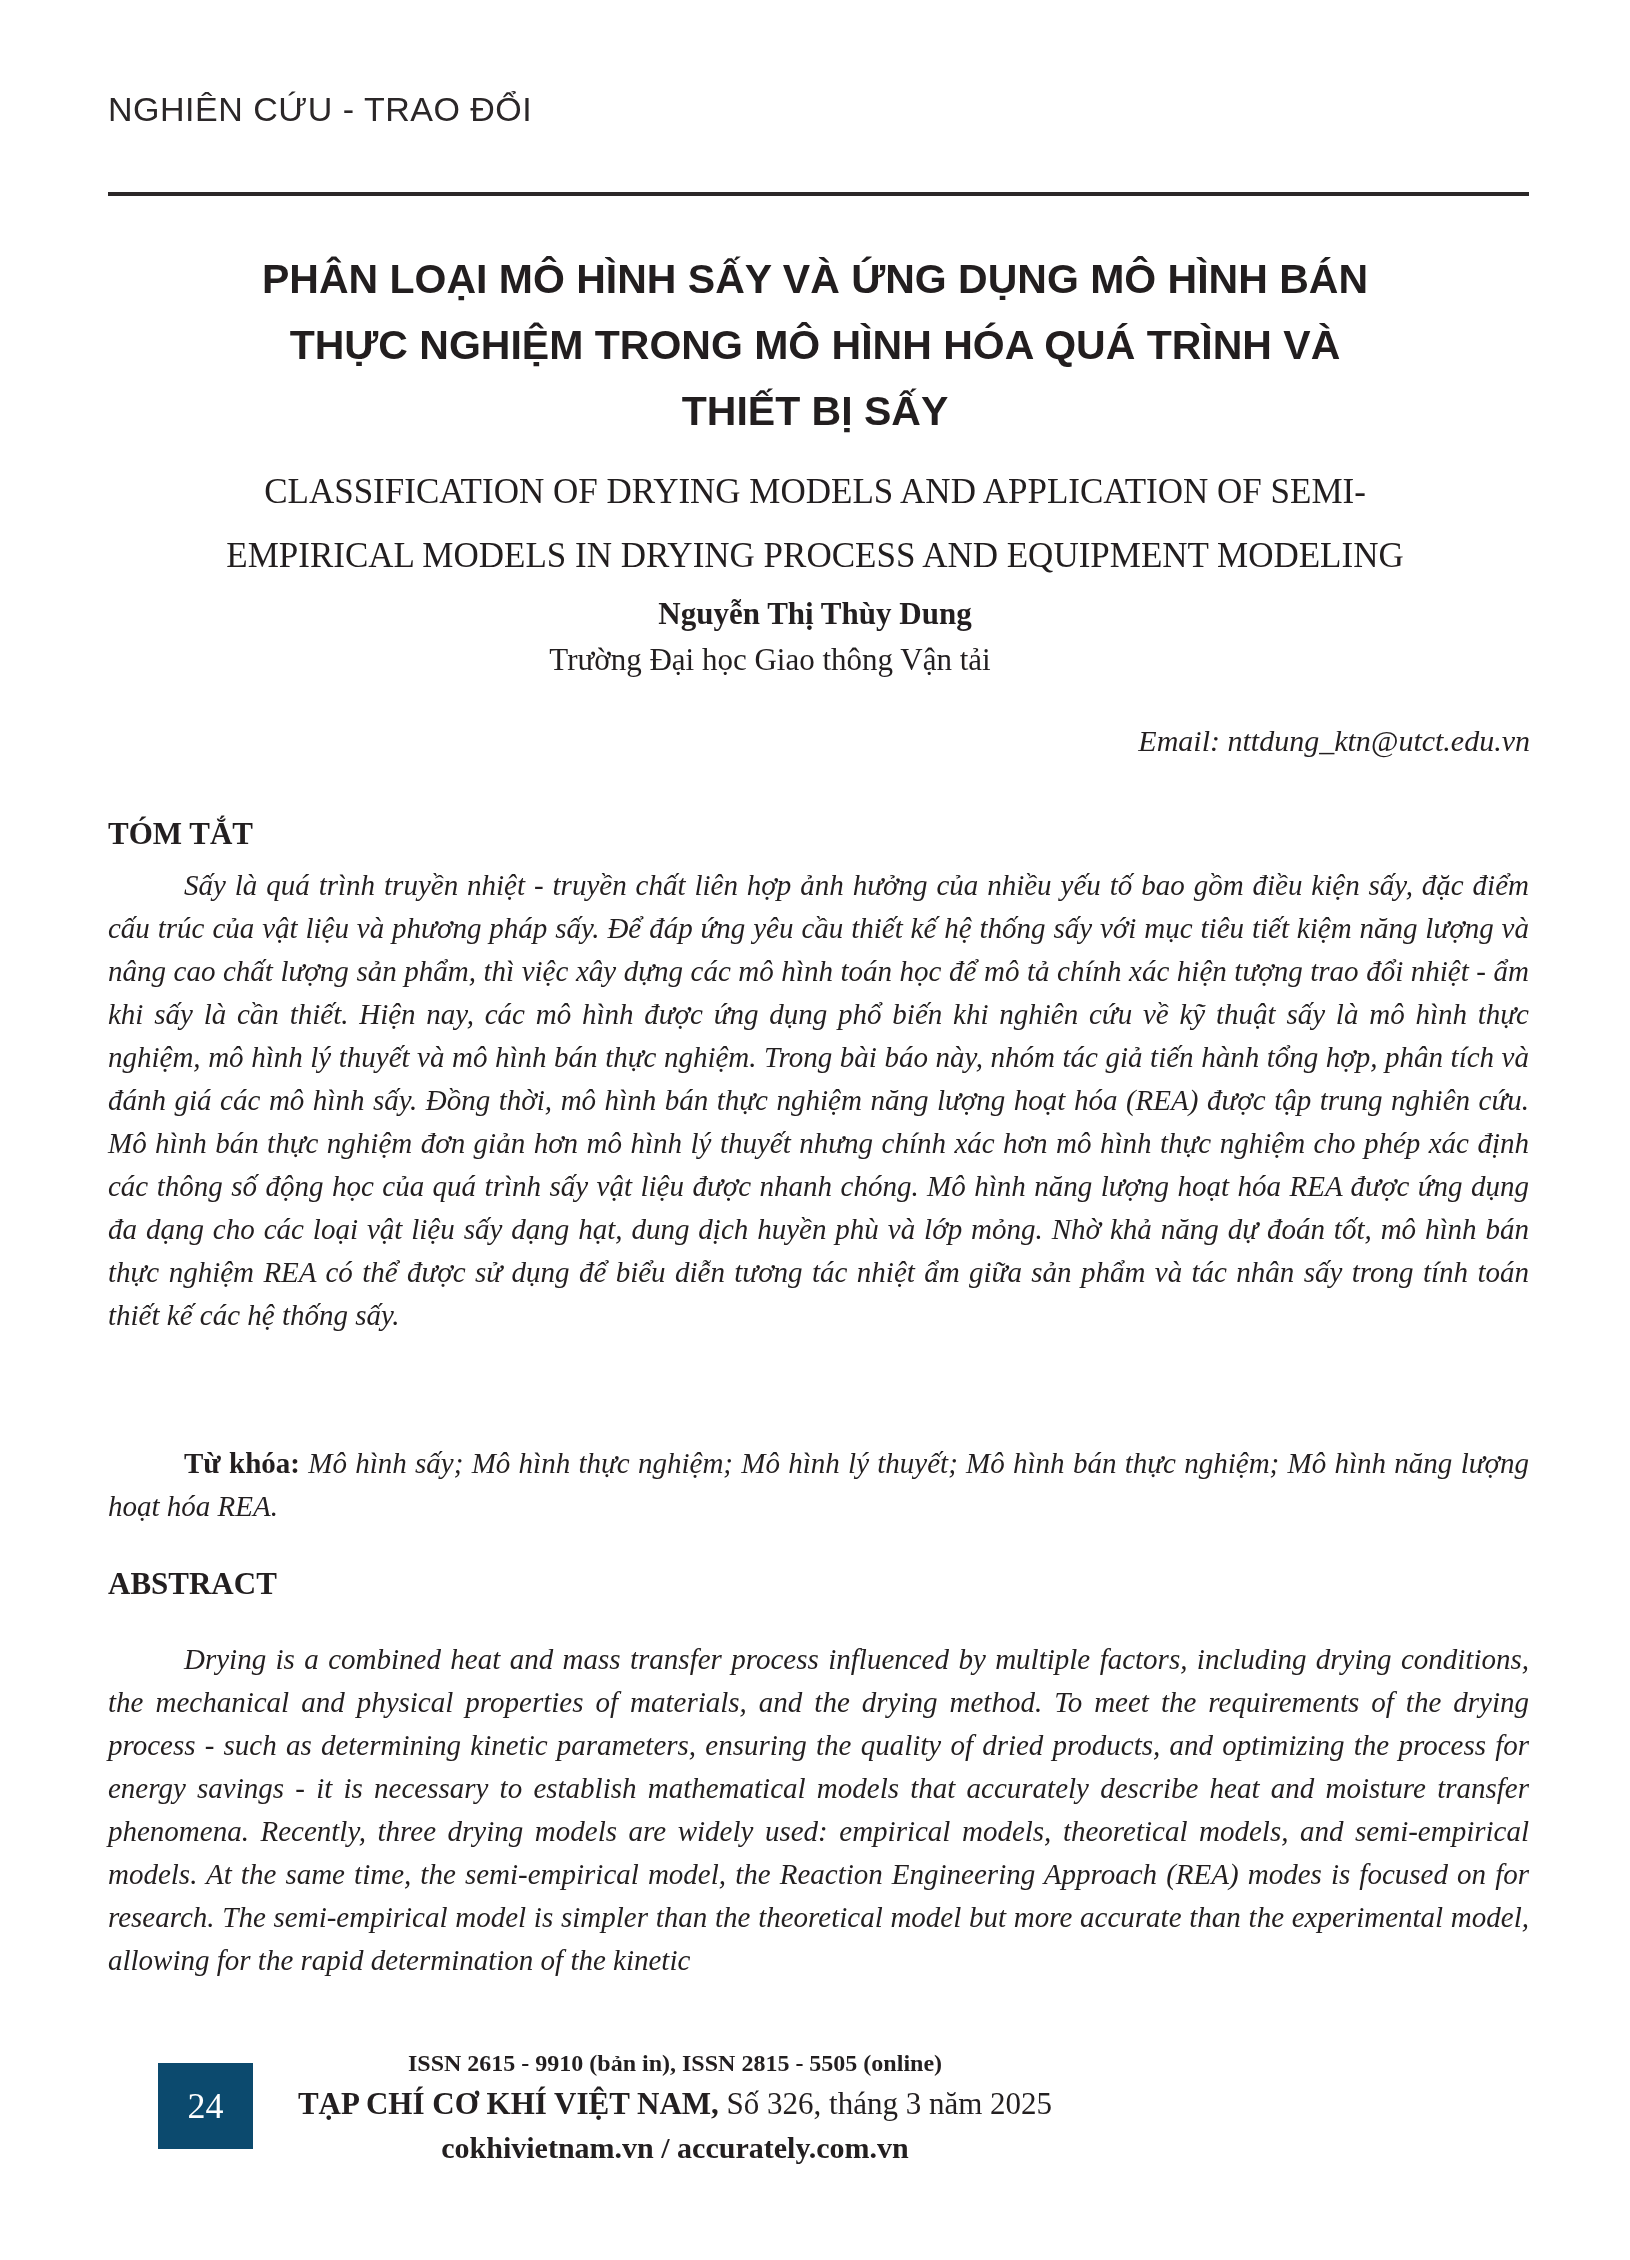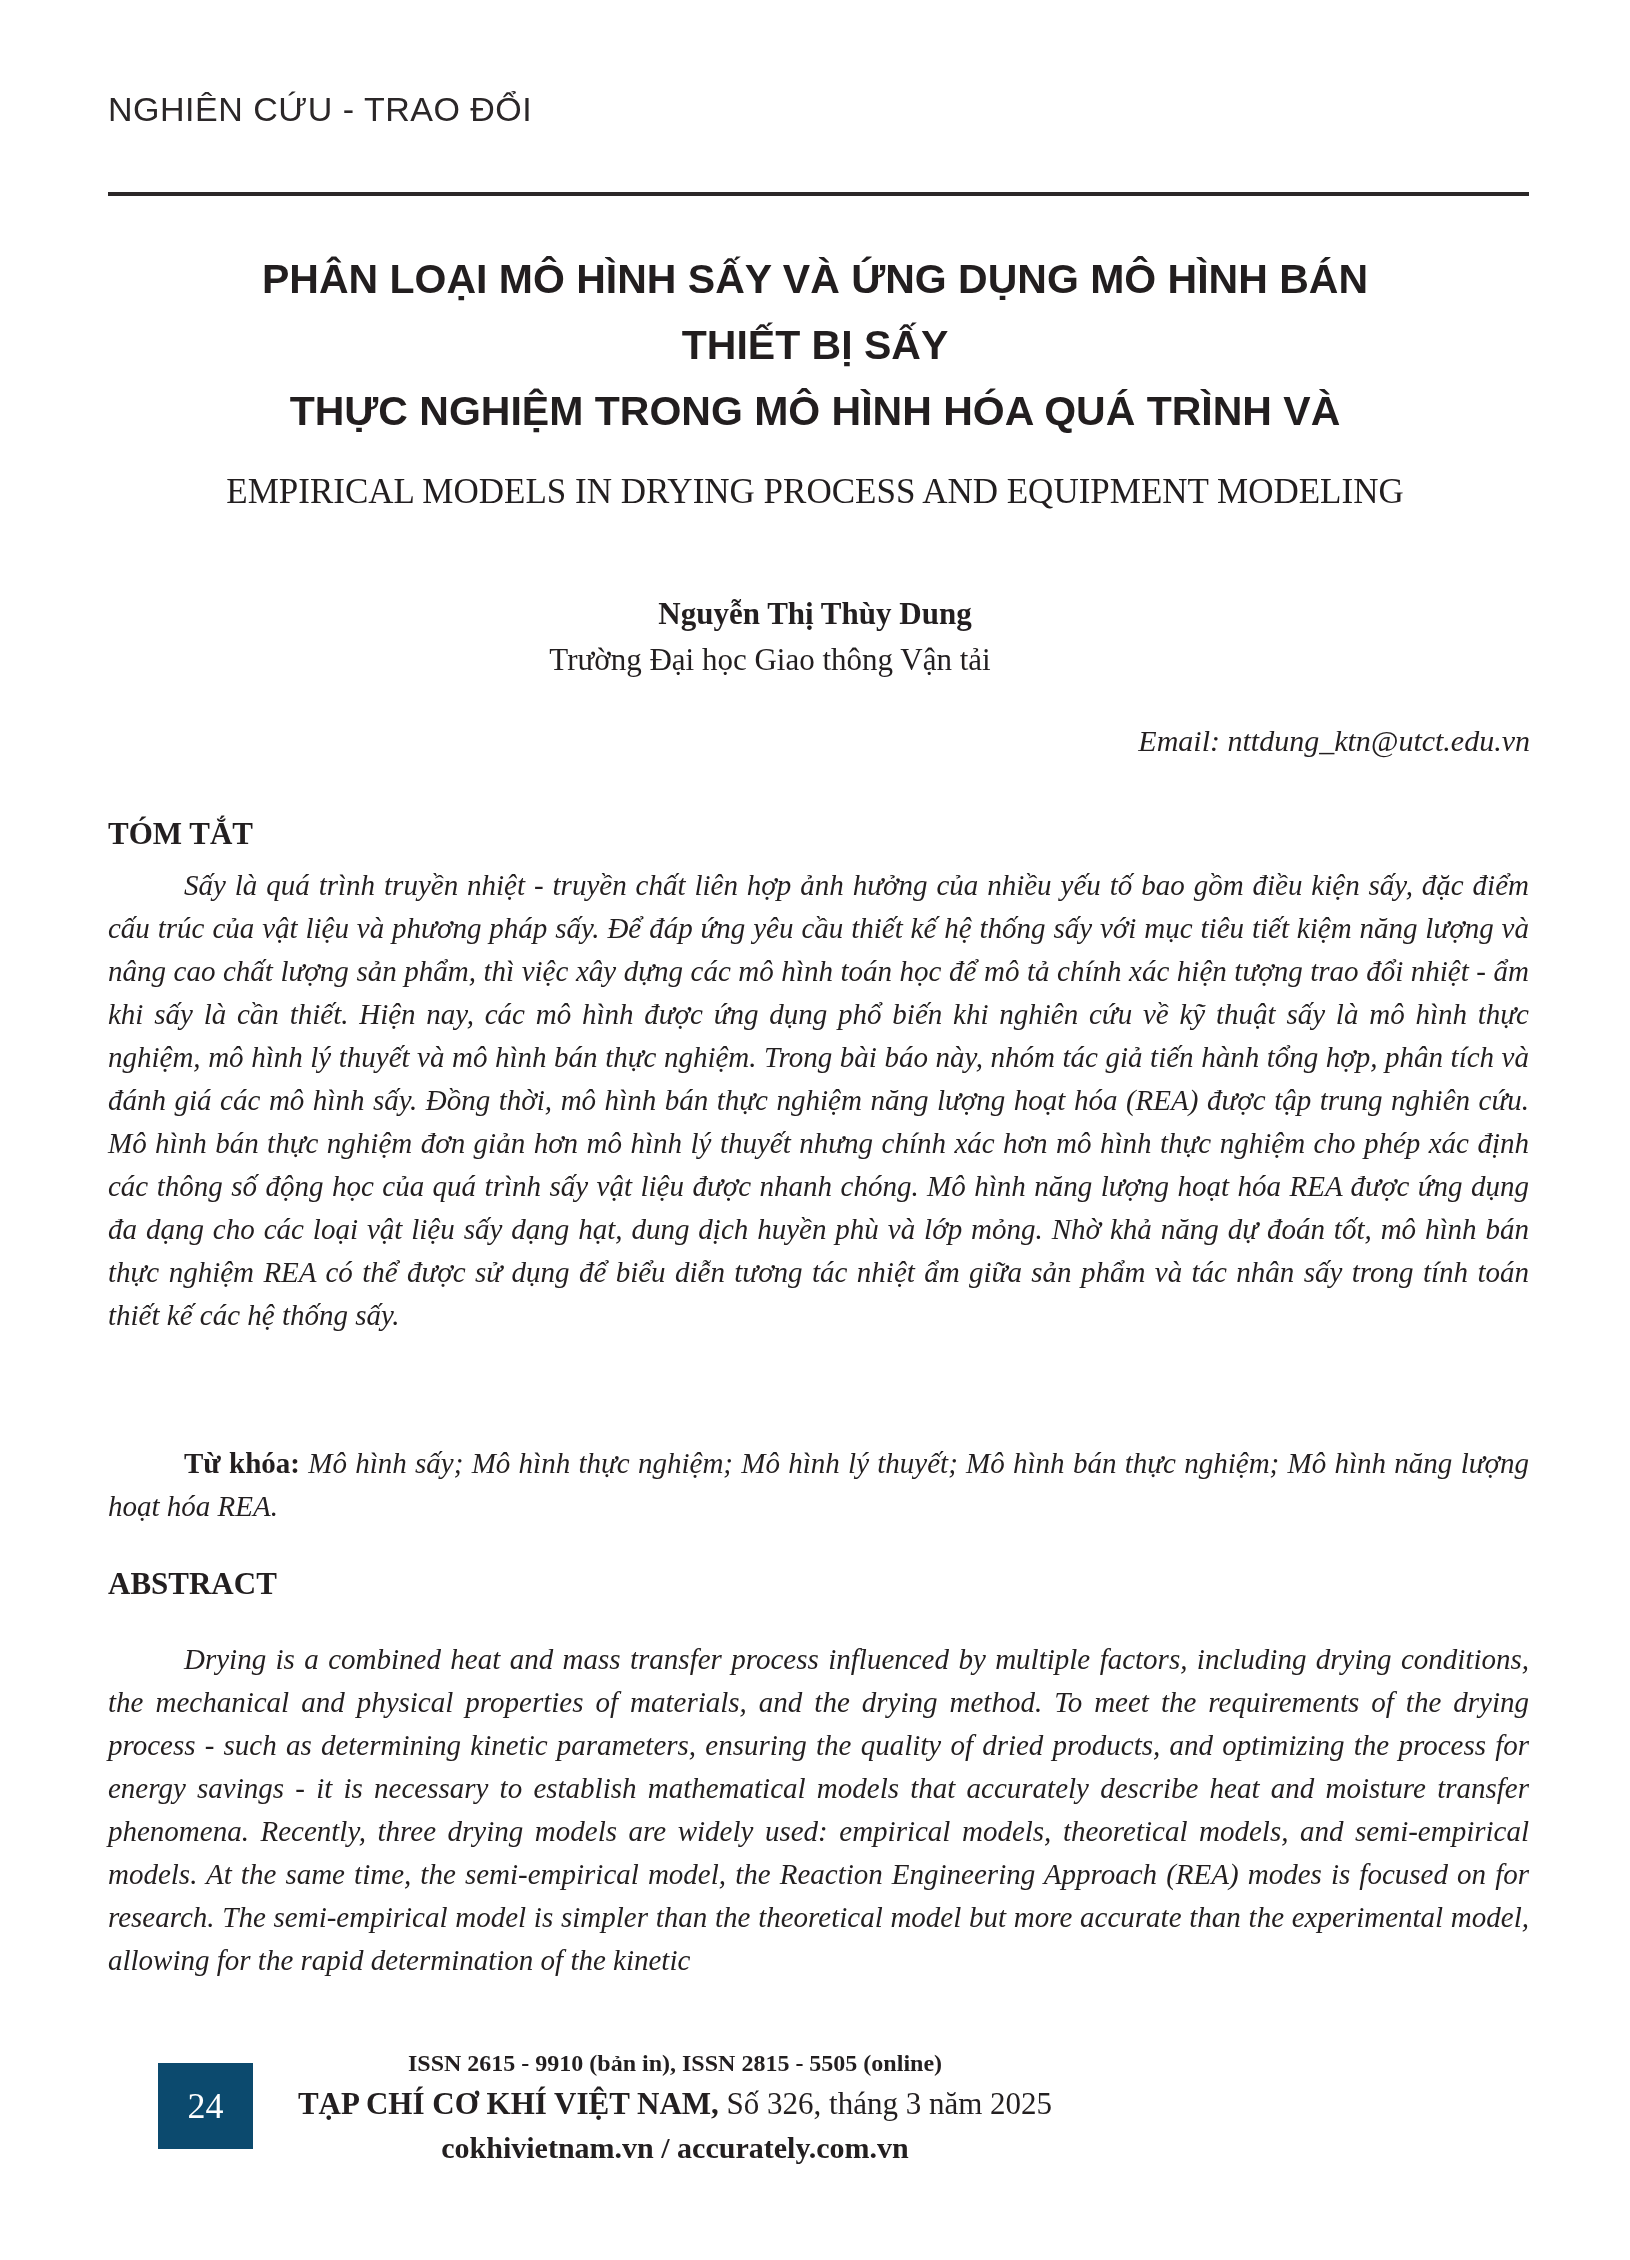--- a/index.html
+++ b/index.html
@@ -77,25 +77,26 @@
   .footer-site { font-weight:bold; font-size:30px; line-height:44px; }
 </style>
 </head>
 <body>
 
 <div class="abs header-label">NGHIÊN CỨU - TRAO ĐỔI</div>
 <div class="abs header-rule"></div>
 
 <div class="abs title-vi">
   <div>PHÂN LOẠI MÔ HÌNH SẤY VÀ ỨNG DỤNG MÔ HÌNH BÁN</div>
+  <div>THỰC NGHIỆM TRONG MÔ HÌNH HÓA QUÁ TRÌNH VÀ</div>
   <div>THIẾT BỊ SẤY</div>
-  <div>THỰC NGHIỆM TRONG MÔ HÌNH HÓA QUÁ TRÌNH VÀ</div>
 </div>
 
 <div class="abs title-en">
+  <div>CLASSIFICATION OF DRYING MODELS AND APPLICATION OF SEMI-</div>
   <div>EMPIRICAL MODELS IN DRYING PROCESS AND EQUIPMENT MODELING</div>
 </div>
 
 <div class="abs author">Nguyễn Thị Thùy Dung</div>
 <div class="abs affiliation">Trường Đại học Giao thông Vận tải</div>
 <div class="abs email">Email: nttdung_ktn@utct.edu.vn</div>
 
 <div class="abs sec-heading tomtat-heading">TÓM TẮT</div>
 <div class="abs body-par tomtat-body">Sấy là quá trình truyền nhiệt - truyền chất liên hợp ảnh hưởng của nhiều yếu tố bao gồm điều kiện sấy, đặc điểm cấu trúc của vật liệu và phương pháp sấy. Để đáp ứng yêu cầu thiết kế hệ thống sấy với mục tiêu tiết kiệm năng lượng và nâng cao chất lượng sản phẩm, thì việc xây dựng các mô hình toán học để mô tả chính xác hiện tượng trao đổi nhiệt - ẩm khi sấy là cần thiết. Hiện nay, các mô hình được ứng dụng phổ biến khi nghiên cứu về kỹ thuật sấy là mô hình thực nghiệm, mô hình lý thuyết và mô hình bán thực nghiệm. Trong bài báo này, nhóm tác giả tiến hành tổng hợp, phân tích và đánh giá các mô hình sấy. Đồng thời, mô hình bán thực nghiệm năng lượng hoạt hóa (REA) được tập trung nghiên cứu. Mô hình bán thực nghiệm đơn giản hơn mô hình lý thuyết nhưng chính xác hơn mô hình thực nghiệm cho phép xác định các thông số động học của quá trình sấy vật liệu được nhanh chóng. Mô hình năng lượng hoạt hóa REA được ứng dụng đa dạng cho các loại vật liệu sấy dạng hạt, dung dịch huyền phù và lớp mỏng. Nhờ khả năng dự đoán tốt, mô hình bán thực nghiệm REA có thể được sử dụng để biểu diễn tương tác nhiệt ẩm giữa sản phẩm và tác nhân sấy trong tính toán thiết kế các hệ thống sấy.</div>
 

